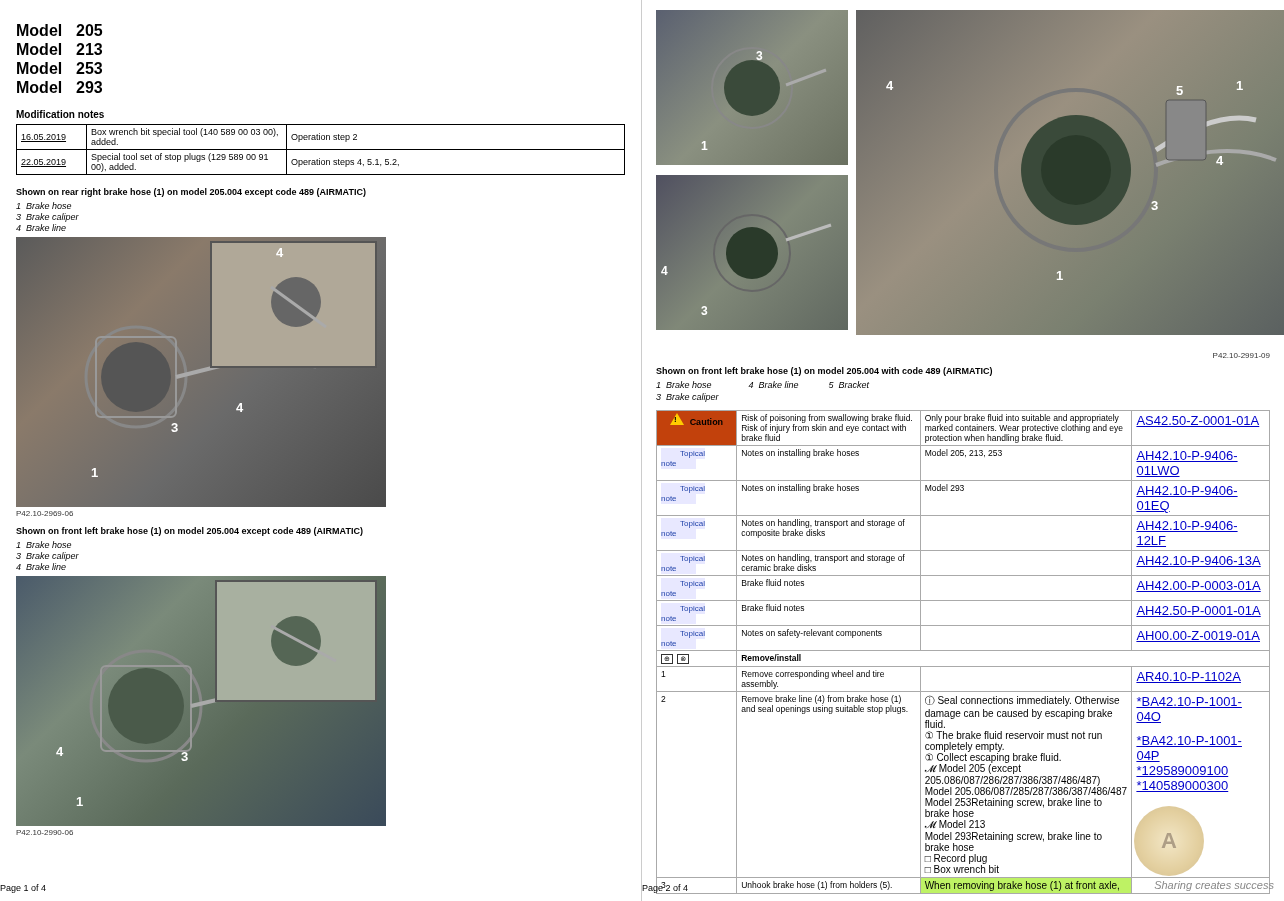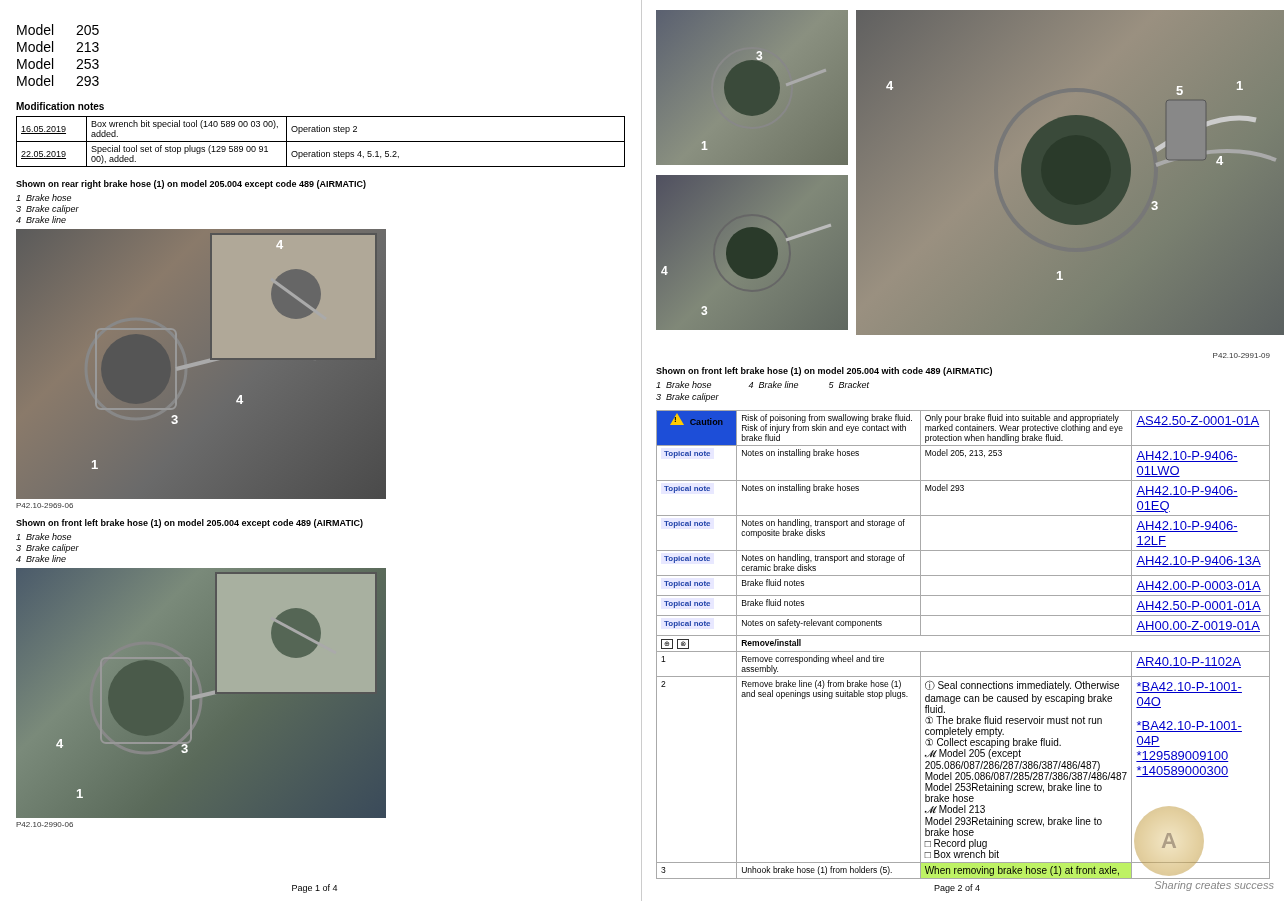--- a/index.html
+++ b/index.html
@@ -40,21 +40,21 @@
       align-items: flex-start;
       border: 1px solid #000;
       padding: 3px 6px;
       margin-bottom: 10px;
     }
     .doc-header-ref { font-weight: bold; font-size: 10px; }
     .doc-header-title { font-weight: bold; font-size: 10px; flex: 1; padding-left: 30px; }
     .doc-header-date { font-weight: bold; font-size: 10px; }
 
     .model-list { margin-bottom: 12px; margin-top: 8px; }
-    .model-row { display: flex; gap: 20px; font-size: 14px; margin-bottom: 1px; }
+    .model-row { display: flex; gap: 20px; font-size: 16px; margin-bottom: 1px; font-weight: bold; }
     .model-label { width: 40px; }
 
     .section-title { font-weight: bold; font-size: 10px; margin-bottom: 4px; }
 
     .mod-notes-table { width: 100%; border-collapse: collapse; margin-bottom: 12px; }
     .mod-notes-table td {
       border: 1px solid #000;
       padding: 2px 4px;
       font-size: 9px;
     }
@@ -83,21 +83,20 @@
     }
     .photo-brake2 {
       width: 370px;
       height: 250px;
       background: linear-gradient(135deg, #4a5a6a 0%, #7a8a7a 30%, #5a6a5a 60%, #3a4a5a 100%);
       position: relative;
       margin-bottom: 2px;
     }
 
     .page-num {
-      text-align: center;
       font-size: 9px;
       position: absolute;
       bottom: 8px;
       left: 0; right: 12px;
     }
 
     .right-photo-label { font-size: 8px; text-align: right; color: #333; margin-bottom: 6px; }
 
     .shown-title { font-weight: bold; font-size: 9px; margin-bottom: 4px; }
     .parts-legend { display: flex; gap: 30px; font-size: 9px; font-style: italic; margin-bottom: 8px; }
@@ -108,32 +107,31 @@
       width: 100%;
       border-collapse: collapse;
       font-size: 8.5px;
     }
     .data-table td, .data-table th {
       border: 1px solid #aaa;
       padding: 2px 4px;
       vertical-align: top;
     }
     .caution-cell {
-      background: #1d4ed8;
+      background: #c2410c;
       font-weight: bold;
       font-size: 9px;
       text-align: center;
       vertical-align: middle;
     }
     .topical-note {
       background: #e8e8ff;
       color: #2244aa;
       font-size: 8px;
-      padding: 1px 3px;
-      font-weight: bold;
+      padding: 1px 19px;
     }
     .link-blue { color: #0000cc; font-size: 13px; text-decoration: underline; }
     .bold-cell { font-weight: bold; }
 
     .warning-triangle {
       display: inline-block;
       width: 0;
       height: 0;
       border-left: 7px solid transparent;
       border-right: 7px solid transparent;

